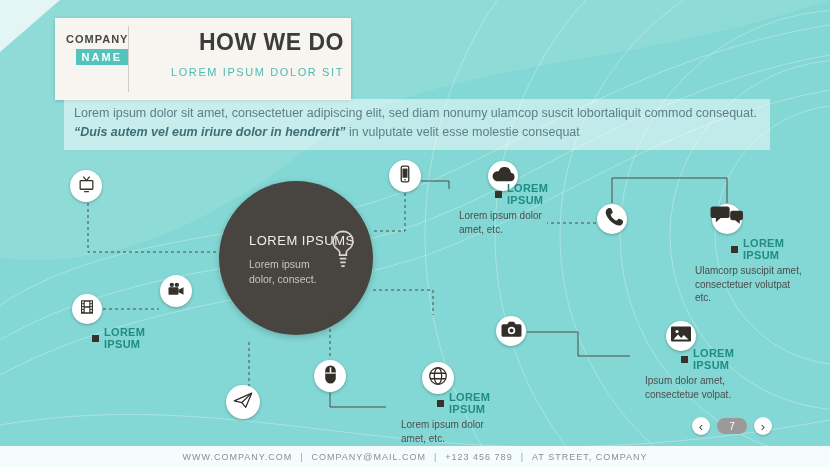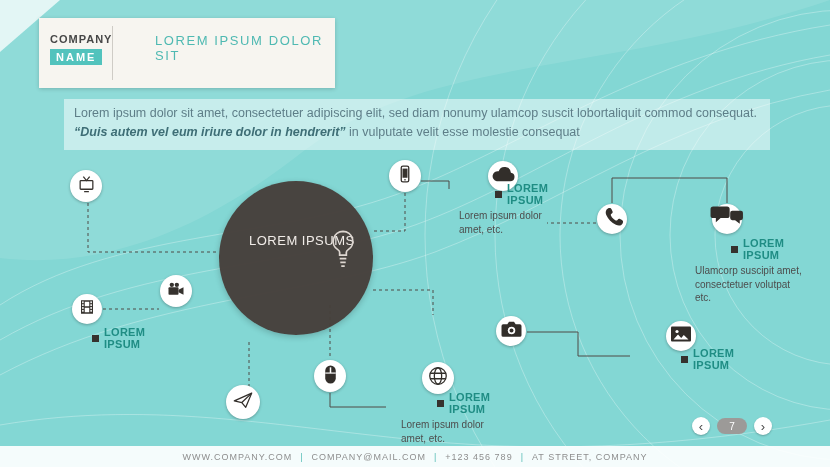--- a/index.html
+++ b/index.html
@@ -9,34 +9,34 @@
     background:#83d7d4; margin:0 auto;
   }
   svg.layer { position:absolute; left:0; top:0; pointer-events:none; }
   .corner {
     position:absolute; left:0; top:0; width:60px; height:52px;
     background:rgba(255,255,255,0.75);
     clip-path:polygon(0 0, 100% 0, 0 100%);
   }
   
   .header {
-    position:absolute; left:39px; top:18px; width:296px; height:70px;
+    position:absolute; left:55px; top:18px; width:296px; height:82px;
     background:#f7f5f0; box-shadow:0 1px 4px rgba(0,0,0,0.18);
-    display:flex; align-items:stretch;
+    display:flex; align-items:stretch;text-align:right;
   }
   .header-left { width:73px; padding:15px 0 0 11px; }
   .company { font-size:11px; letter-spacing:1px; color:#474747; font-weight:600; }
   .name-badge {
     display:inline-block; margin-top:4px; background:#52c3bd; color:#fff;
     font-size:11px; font-weight:bold; letter-spacing:2px; padding:2px 6px;
   }
   .header-divider { width:1px; background:#cfccc6; margin:8px 0; }
   .header-right { padding:11px 0 0 12px; }
   .slide-title { font-size:23px; font-weight:bold; color:#3c3c3c; letter-spacing:0.5px; }
-  .slide-subtitle { font-size:13px; color:#4fb9b2; letter-spacing:1.6px; margin-top:4px;padding-left:30px; }
+  .slide-subtitle { font-size:11px; color:#4fb9b2; letter-spacing:1.6px; margin-top:10px;padding-left:30px; }
   
   .intro {
     position:absolute; left:64px; top:99px; width:706px;
     background:rgba(255,255,255,0.5); padding:5px 10px 7px 10px;
     font-size:12.5px; color:#5e7e88; line-height:1.55;
   }
   .intro .quote { font-style:italic; font-weight:bold; color:#3e6e76; }
   
   .center-circle {
     position:absolute; left:219px; top:181px; width:154px; height:154px;
@@ -128,31 +128,33 @@
     </g>
   </svg>
 
   <div class="header">
     <div class="header-left">
       <div class="company">COMPANY</div>
       <div class="name-badge">NAME</div>
     </div>
     <div class="header-divider"></div>
     <div class="header-right">
+      <div class="slide-title">HOW WE DO</div>
       <div class="slide-subtitle">LOREM IPSUM DOLOR SIT</div>
     </div>
   </div>
 
   <div class="intro">
     <div>Lorem ipsum dolor sit amet, consectetuer adipiscing elit, sed diam nonumy ulamcop suscit lobortaliquit commod consequat.</div>
     <div><span class="quote">“Duis autem vel eum iriure dolor in hendrerit”</span><span> in vulputate velit esse molestie consequat</span></div>
   </div>
 
   <div class="center-circle">
     <div class="center-title">LOREM IPSUMS</div>
+    <div class="center-desc">Lorem ipsum dolor, consect.</div>
     <span class="center-bulb">
       <svg viewBox="0 0 24 34" width="30" height="42" fill="none" stroke="#ddd6d0" stroke-width="1.4">
         <path d="M12 2a8 8 0 0 1 4 14.9c-.8.5-1.3 1.3-1.3 2.2v2H9.3v-2c0-.9-.5-1.7-1.3-2.2A8 8 0 0 1 12 2Z"></path>
         <path d="M9.3 24h5.4M9.8 27h4.4M10.6 30h2.8"></path>
       </svg>
     </span>
   </div>
 
   <div class="node" style="left:70px;top:170px;width:32px;height:32px">
     <span>
@@ -300,20 +302,21 @@
         <span class="bullet"></span>
         <span>LOREM IPSUM</span>
       </div>
   </div>
 
   <div class="callout" style="left:633px;top:347px;width:128px">
     <div class="callout-title">
         <span class="bullet"></span>
         <span>LOREM IPSUM</span>
       </div>
+    <div class="callout-desc">Ipsum dolor amet, consectetue volpat.</div>
   </div>
 
   <div class="callout" style="left:389px;top:391px;width:112px">
     <div class="callout-title">
         <span class="bullet"></span>
         <span>LOREM IPSUM</span>
       </div>
     <div class="callout-desc">Lorem ipsum dolor amet, etc.</div>
   </div>
 

